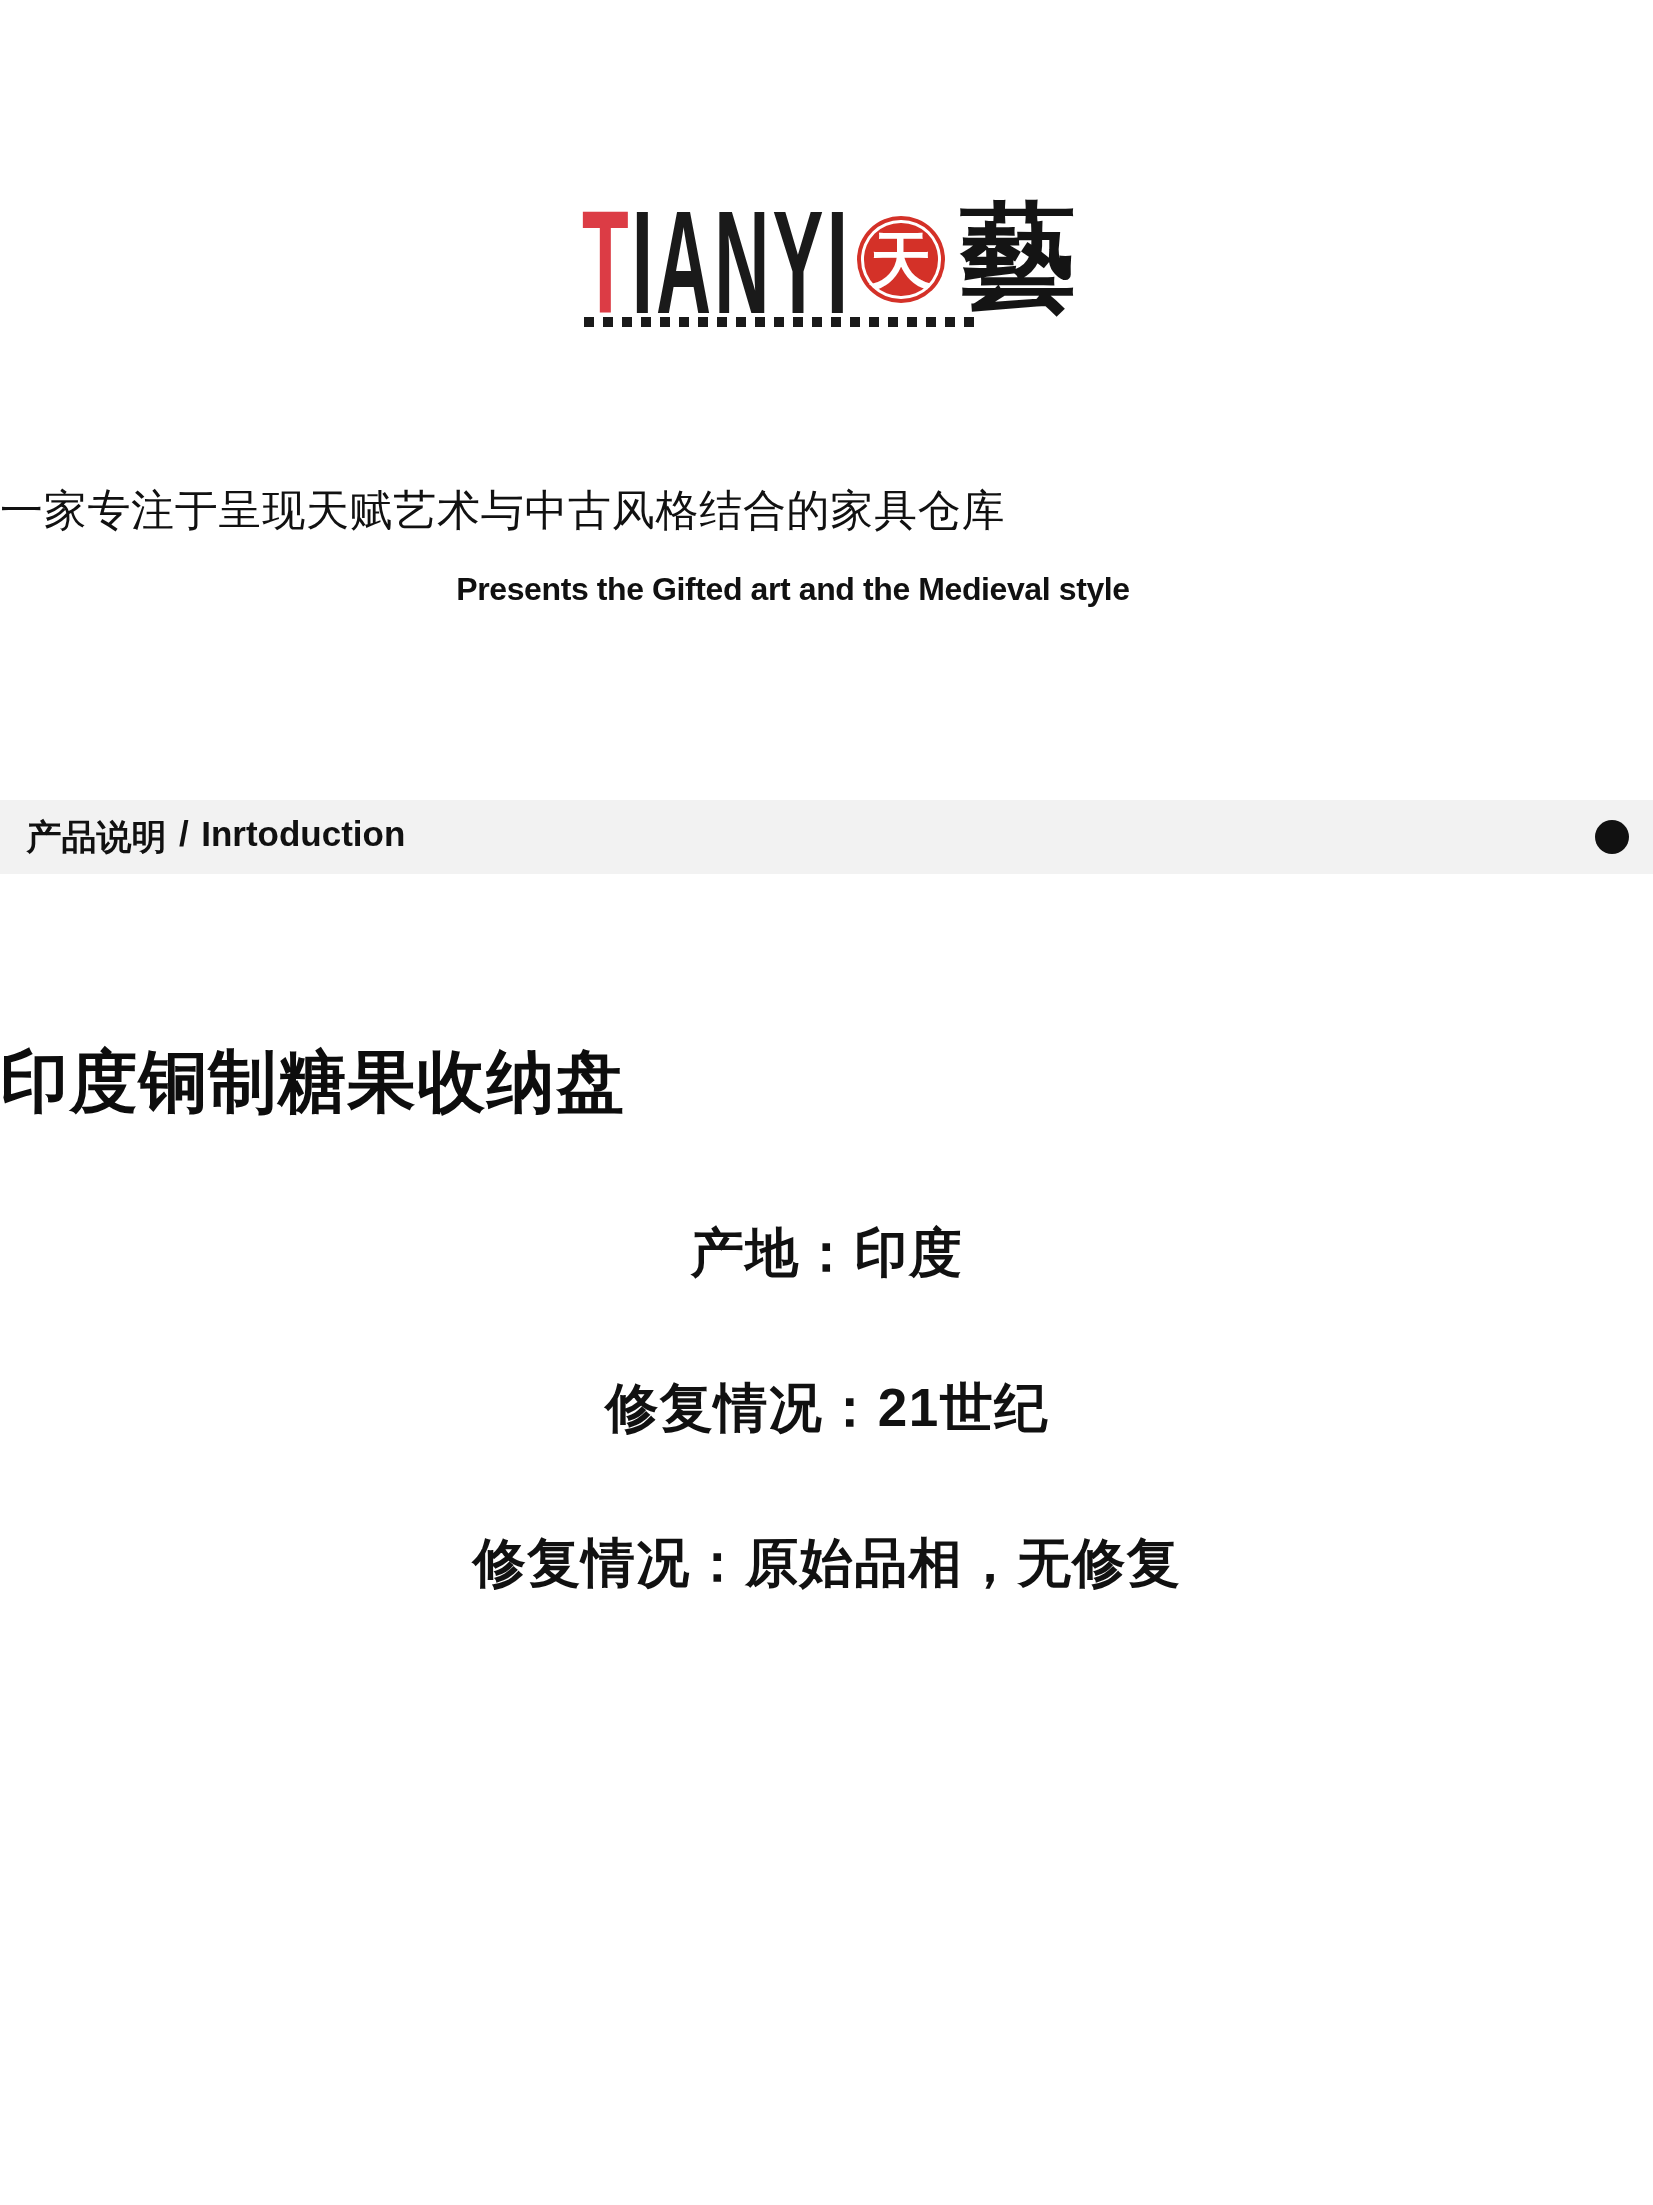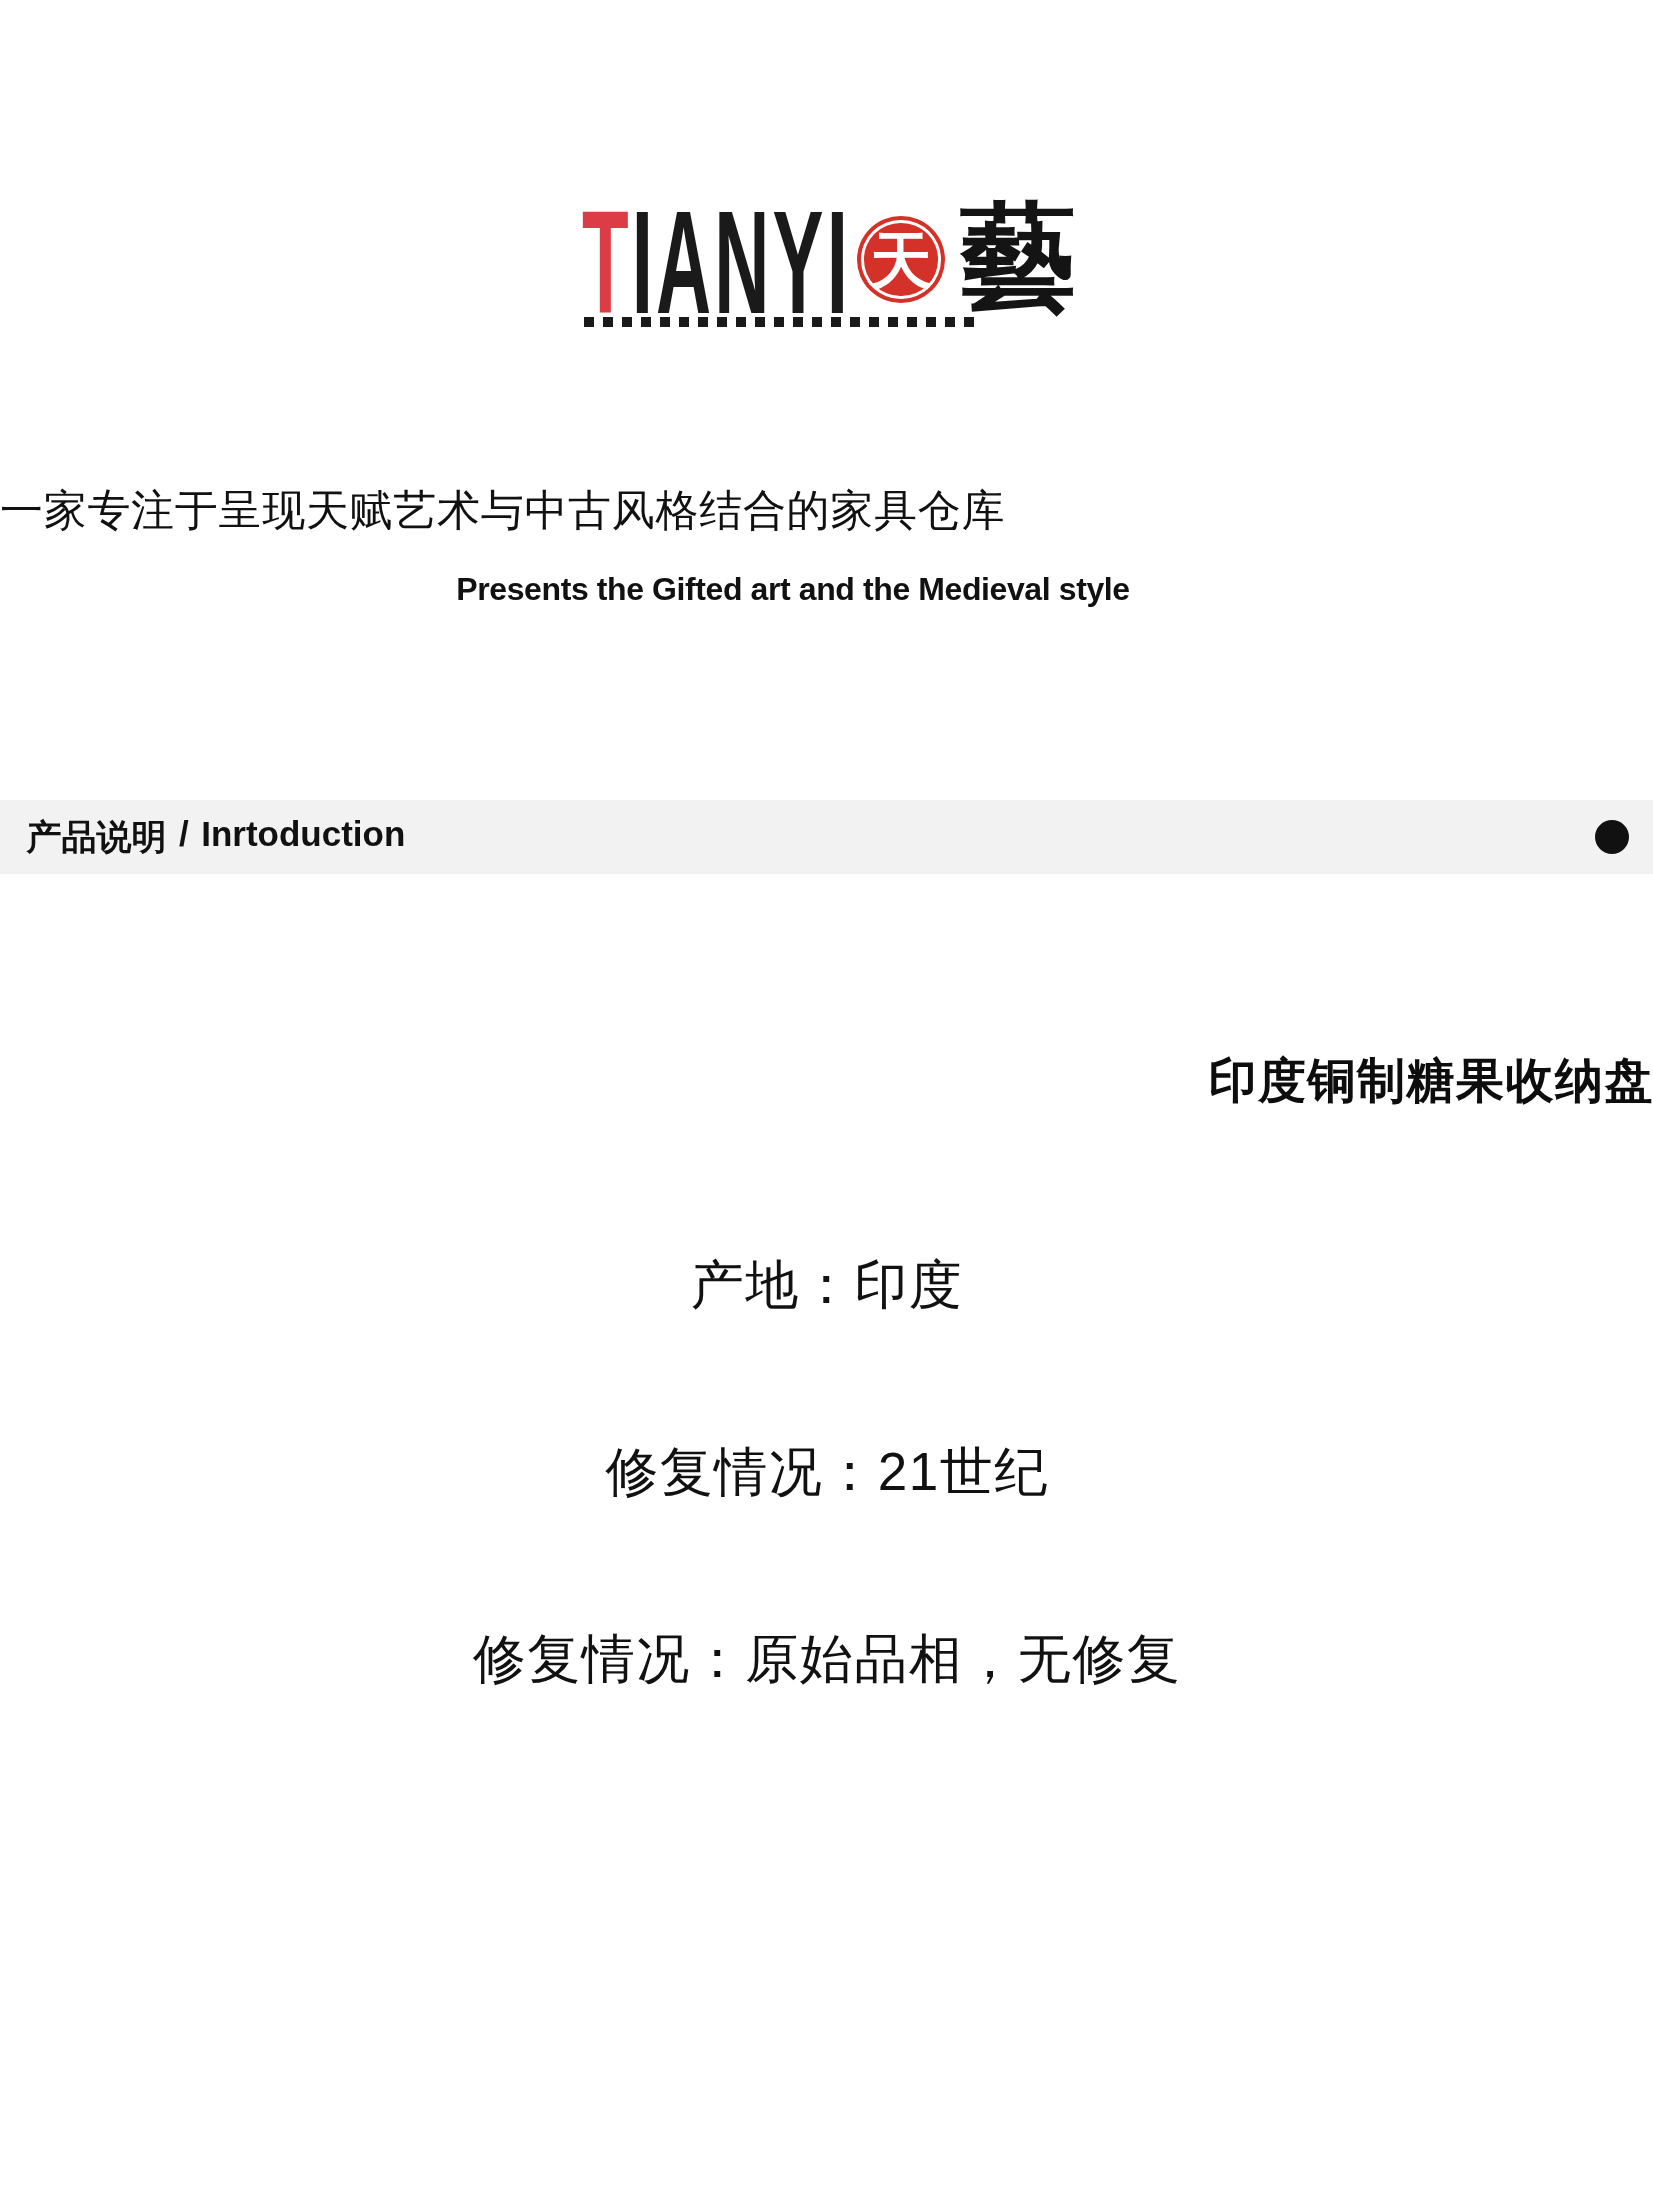--- a/index.html
+++ b/index.html
@@ -66,30 +66,30 @@
     font-size:35px; font-weight:700; color:#111111;
   }
   .section-dot {
     position:absolute; right:25px; top:50%; transform:translateY(-50%);
     width:34px; height:34px; border-radius:50%; background:#111111;
   }
 
   
   .product-title {
     position:absolute; top:1044px; left:0; width:100%;
-    text-align:right; font-size:48px; line-height:74px; font-weight:700;
+    text-align:left; font-size:68px; line-height:74px; font-weight:700;
     letter-spacing:1.5px; color:#0d0d0d;
   }
   .details {
     position:absolute; top:1223px; left:0; width:100%;
     display:flex; flex-direction:column; row-gap:96px;
   }
   .detail-line {
-    text-align:center; font-size:53px; line-height:59px; font-weight:400;
-    letter-spacing:1.5px; color:#111111;margin-top:32px;
+    text-align:center; font-size:53px; line-height:59px; font-weight:700;
+    letter-spacing:1.5px; color:#111111;
   }
 </style>
 </head>
 <body>
 
 <div class="logo">
   <div class="brand-word">
     <span class="t-red">T</span><span class="rest">IANYI</span>
   </div>
   <div class="logo-dots"></div>

